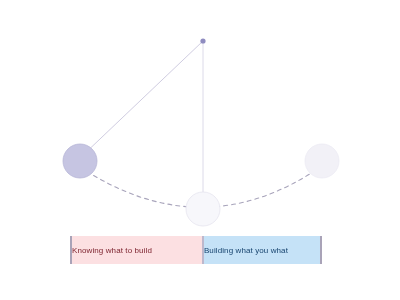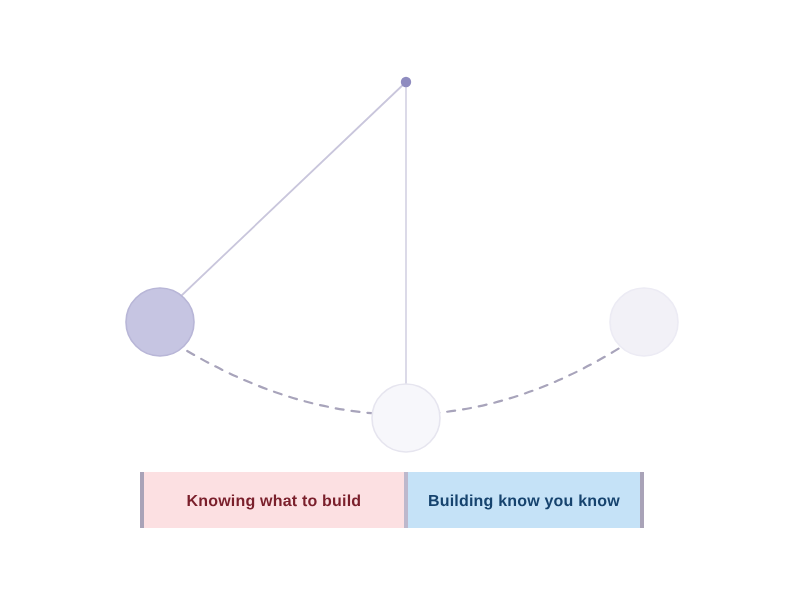--- a/index.html
+++ b/index.html
@@ -29,25 +29,24 @@
   }
   .phase-bar {
     position: absolute;
     display: flex;
     align-items: stretch;
     height: 28px;
   }
   .phase-box {
     display: flex;
     align-items: center;
-    justify-content: center;
     height: 100%;
     box-sizing: border-box;
     font-size: 8px;
-    font-weight: bold;
+    font-weight: normal;
     letter-spacing: 0.1px;
     white-space: nowrap;
   }
   .phase-box.left {
     background: #fce0e2;
     color: #7a1f2b;
   }
   .phase-box.right {
     background: #c5e2f7;
     color: #16436e;
@@ -84,18 +83,18 @@
     <circle cx="203" cy="41" r="2.6" fill="#8f8cc0"></circle>
   </svg>
 
   <div class="phase-bar" style="left: 70px; top: 236px; width: 252px; height: 28px;">
     <div class="bracket"></div>
     <div class="phase-box left" style="width: 131px; background: rgb(252, 224, 226); color: rgb(122, 31, 43);">
       <span>Knowing what to build</span>
     </div>
     <div class="bracket mid"></div>
     <div class="phase-box right" style="width: 117px; background: rgb(197, 226, 247); color: rgb(22, 67, 110);">
-      <span>Building know you know</span>
+      <span>Building what you what</span>
     </div>
     <div class="bracket"></div>
   </div>
 
 </div>
 
 </body></html>

